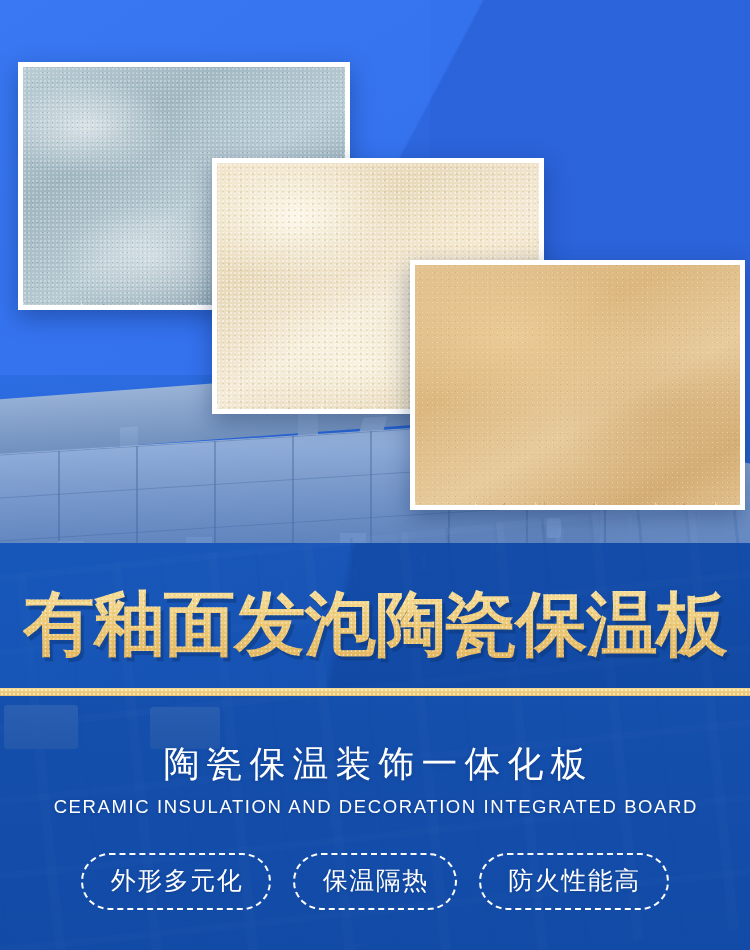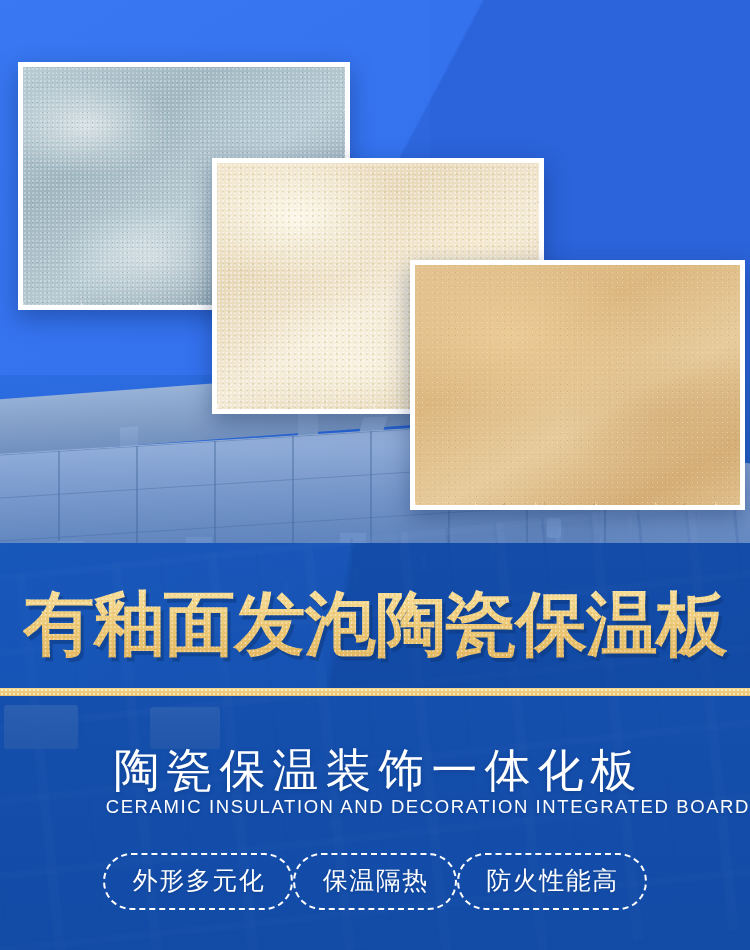--- a/index.html
+++ b/index.html
@@ -243,43 +243,43 @@
       radial-gradient(rgba(255,255,255,.55) .8px,transparent 1px),
       linear-gradient(180deg,#f3d98e,#e7c06a);
     background-size:4px 4px,100% 100%;
   }
 
   
   .sub-cn{
     position:absolute;left:0;top:740px;width:750px;
     text-align:center;
     color:#ffffff;
-    font-size:46px;
+    font-size:36px;
     letter-spacing:7px;
     text-indent:7px;
     font-weight:400;
     z-index:20;
     text-shadow:0 1px 4px rgba(8,40,95,.35);
   }
   .sub-en{
     position:absolute;left:0;top:796px;width:750px;
-    text-align:right;
+    text-align:center;
     color:#ffffff;
     font-size:18.5px;
     letter-spacing:1.6px;
     text-indent:1.6px;
     font-weight:400;
     z-index:20;
     text-shadow:0 1px 3px rgba(8,40,95,.35);
   }
 
   
   .pills{
     position:absolute;left:0;top:853px;width:750px;
-    display:flex;justify-content:center;align-items:flex-start;
+    display:flex;justify-content:center;align-items:flex-start;gap:22px;
     z-index:20;
   }
   .pill{
     border:2px dashed #ffffff;
     border-radius:40px;
     color:#ffffff;
     font-size:25px;
     letter-spacing:1.5px;
     text-indent:1.5px;
     padding:9px 26px 11px;

